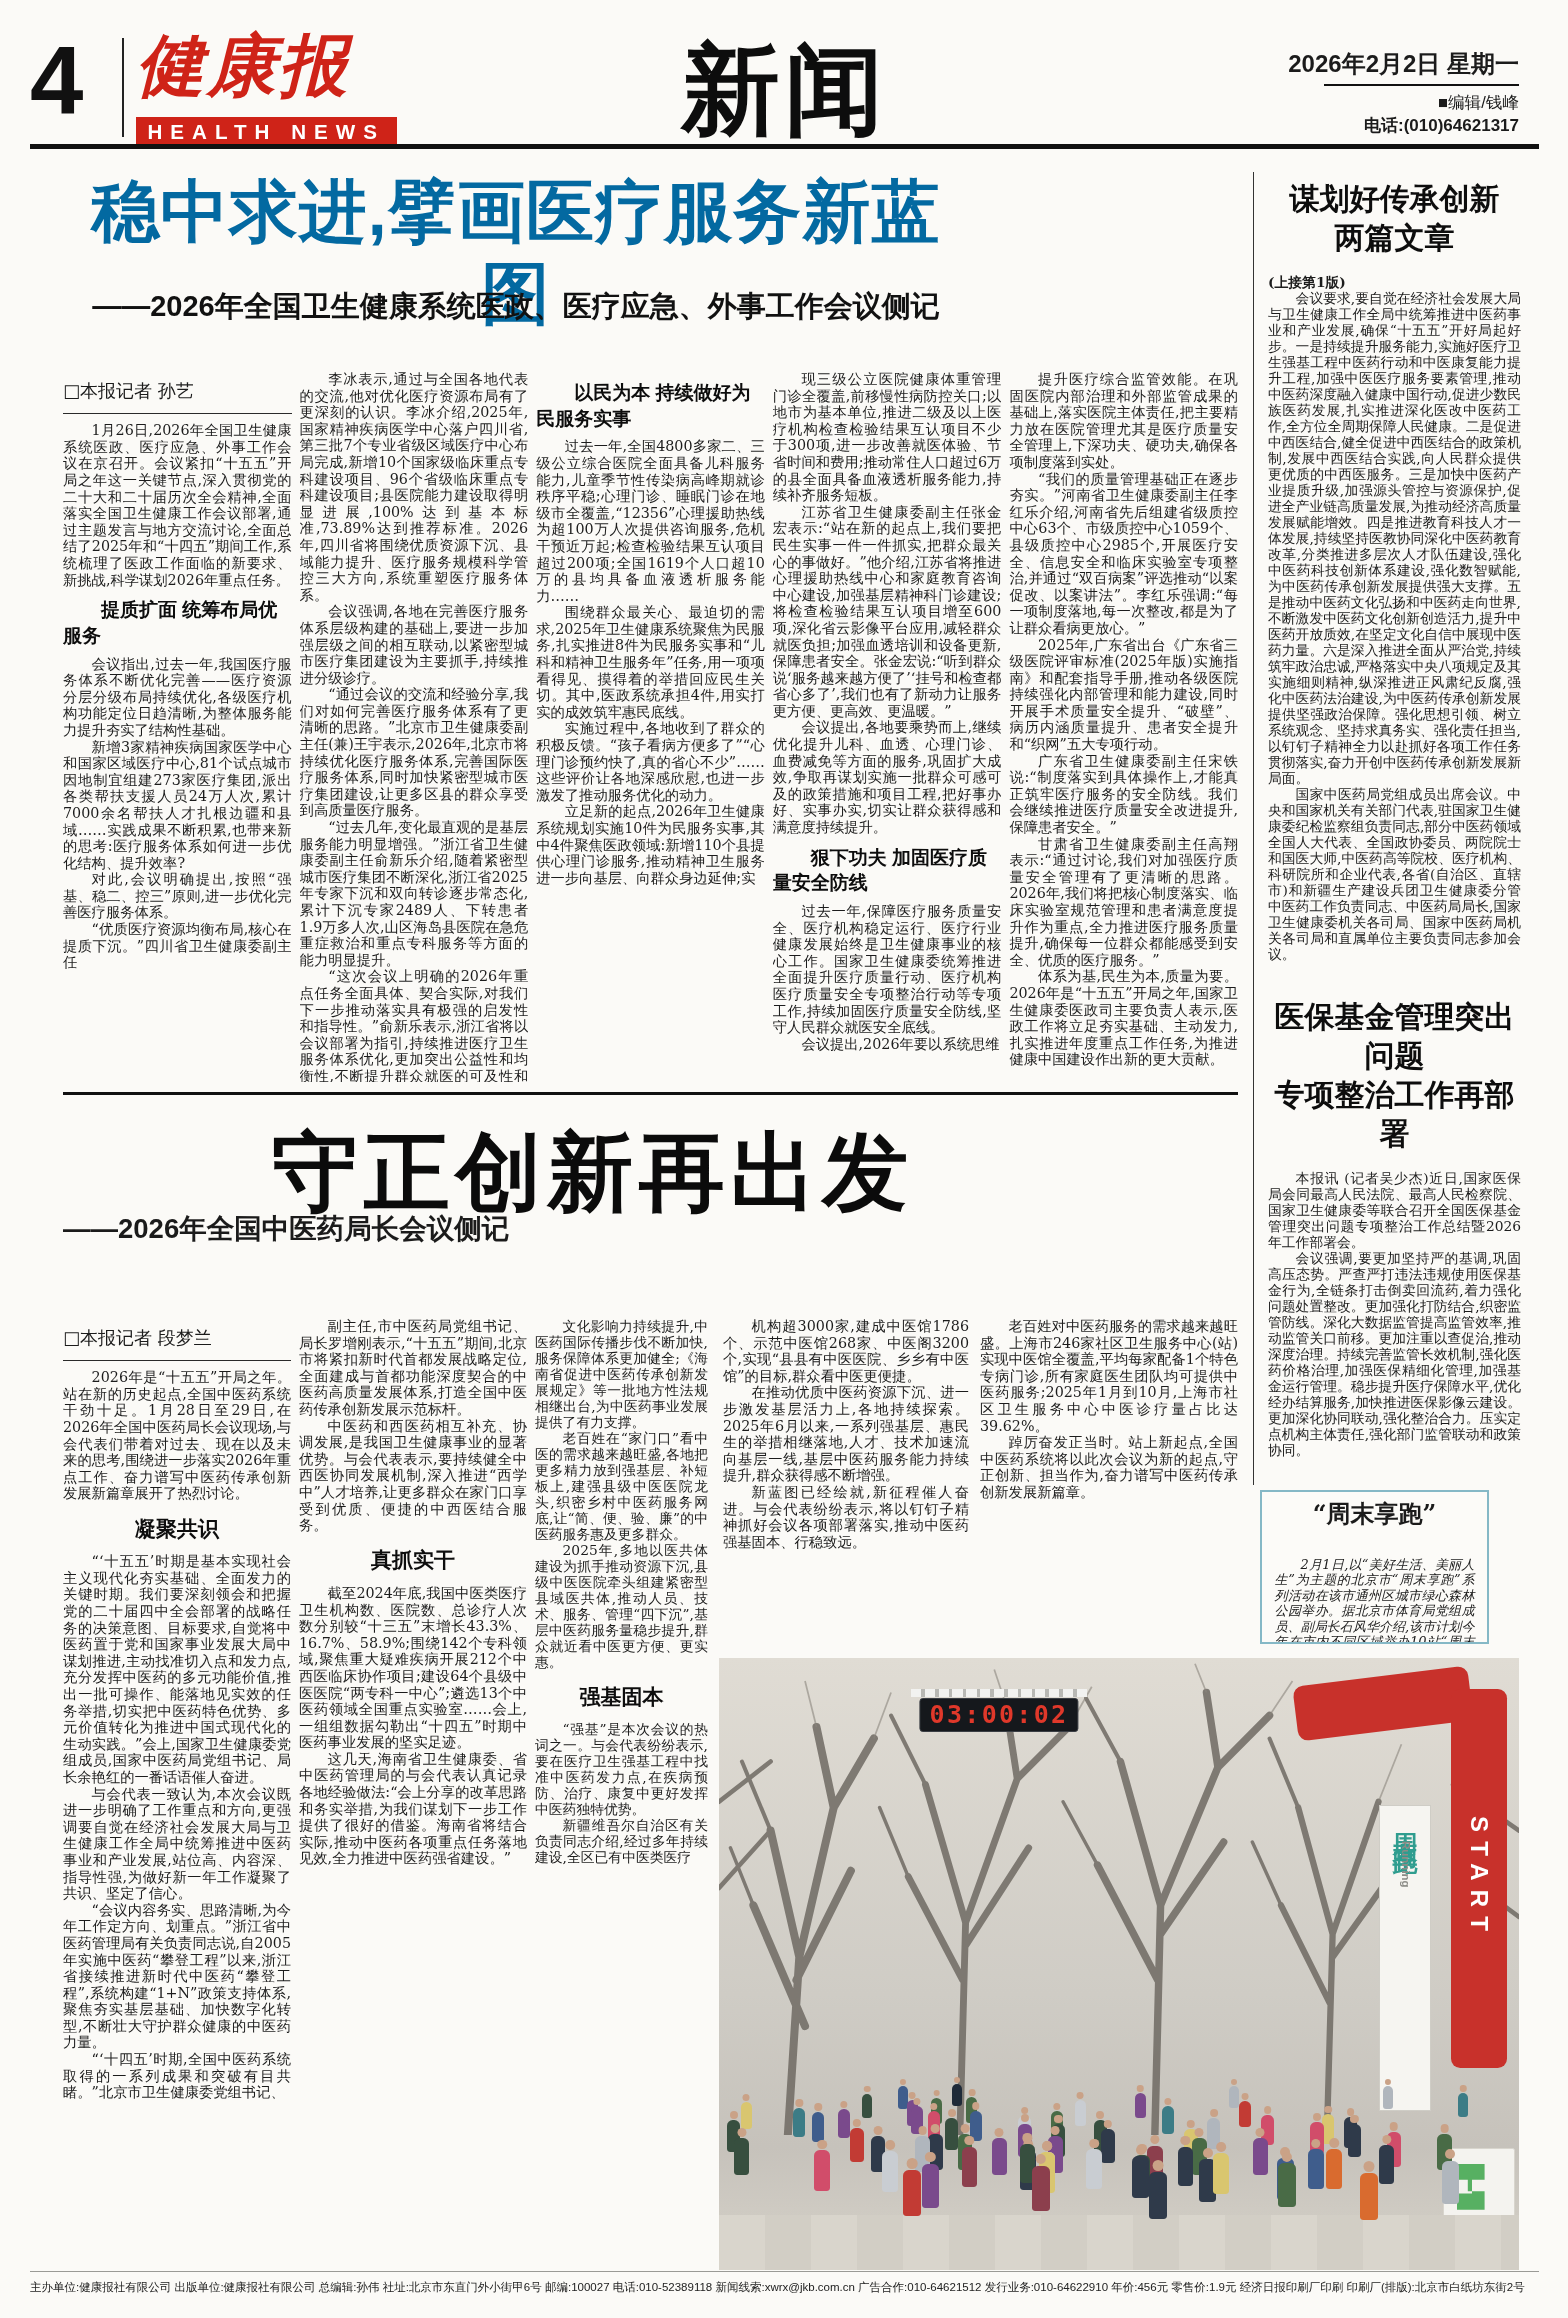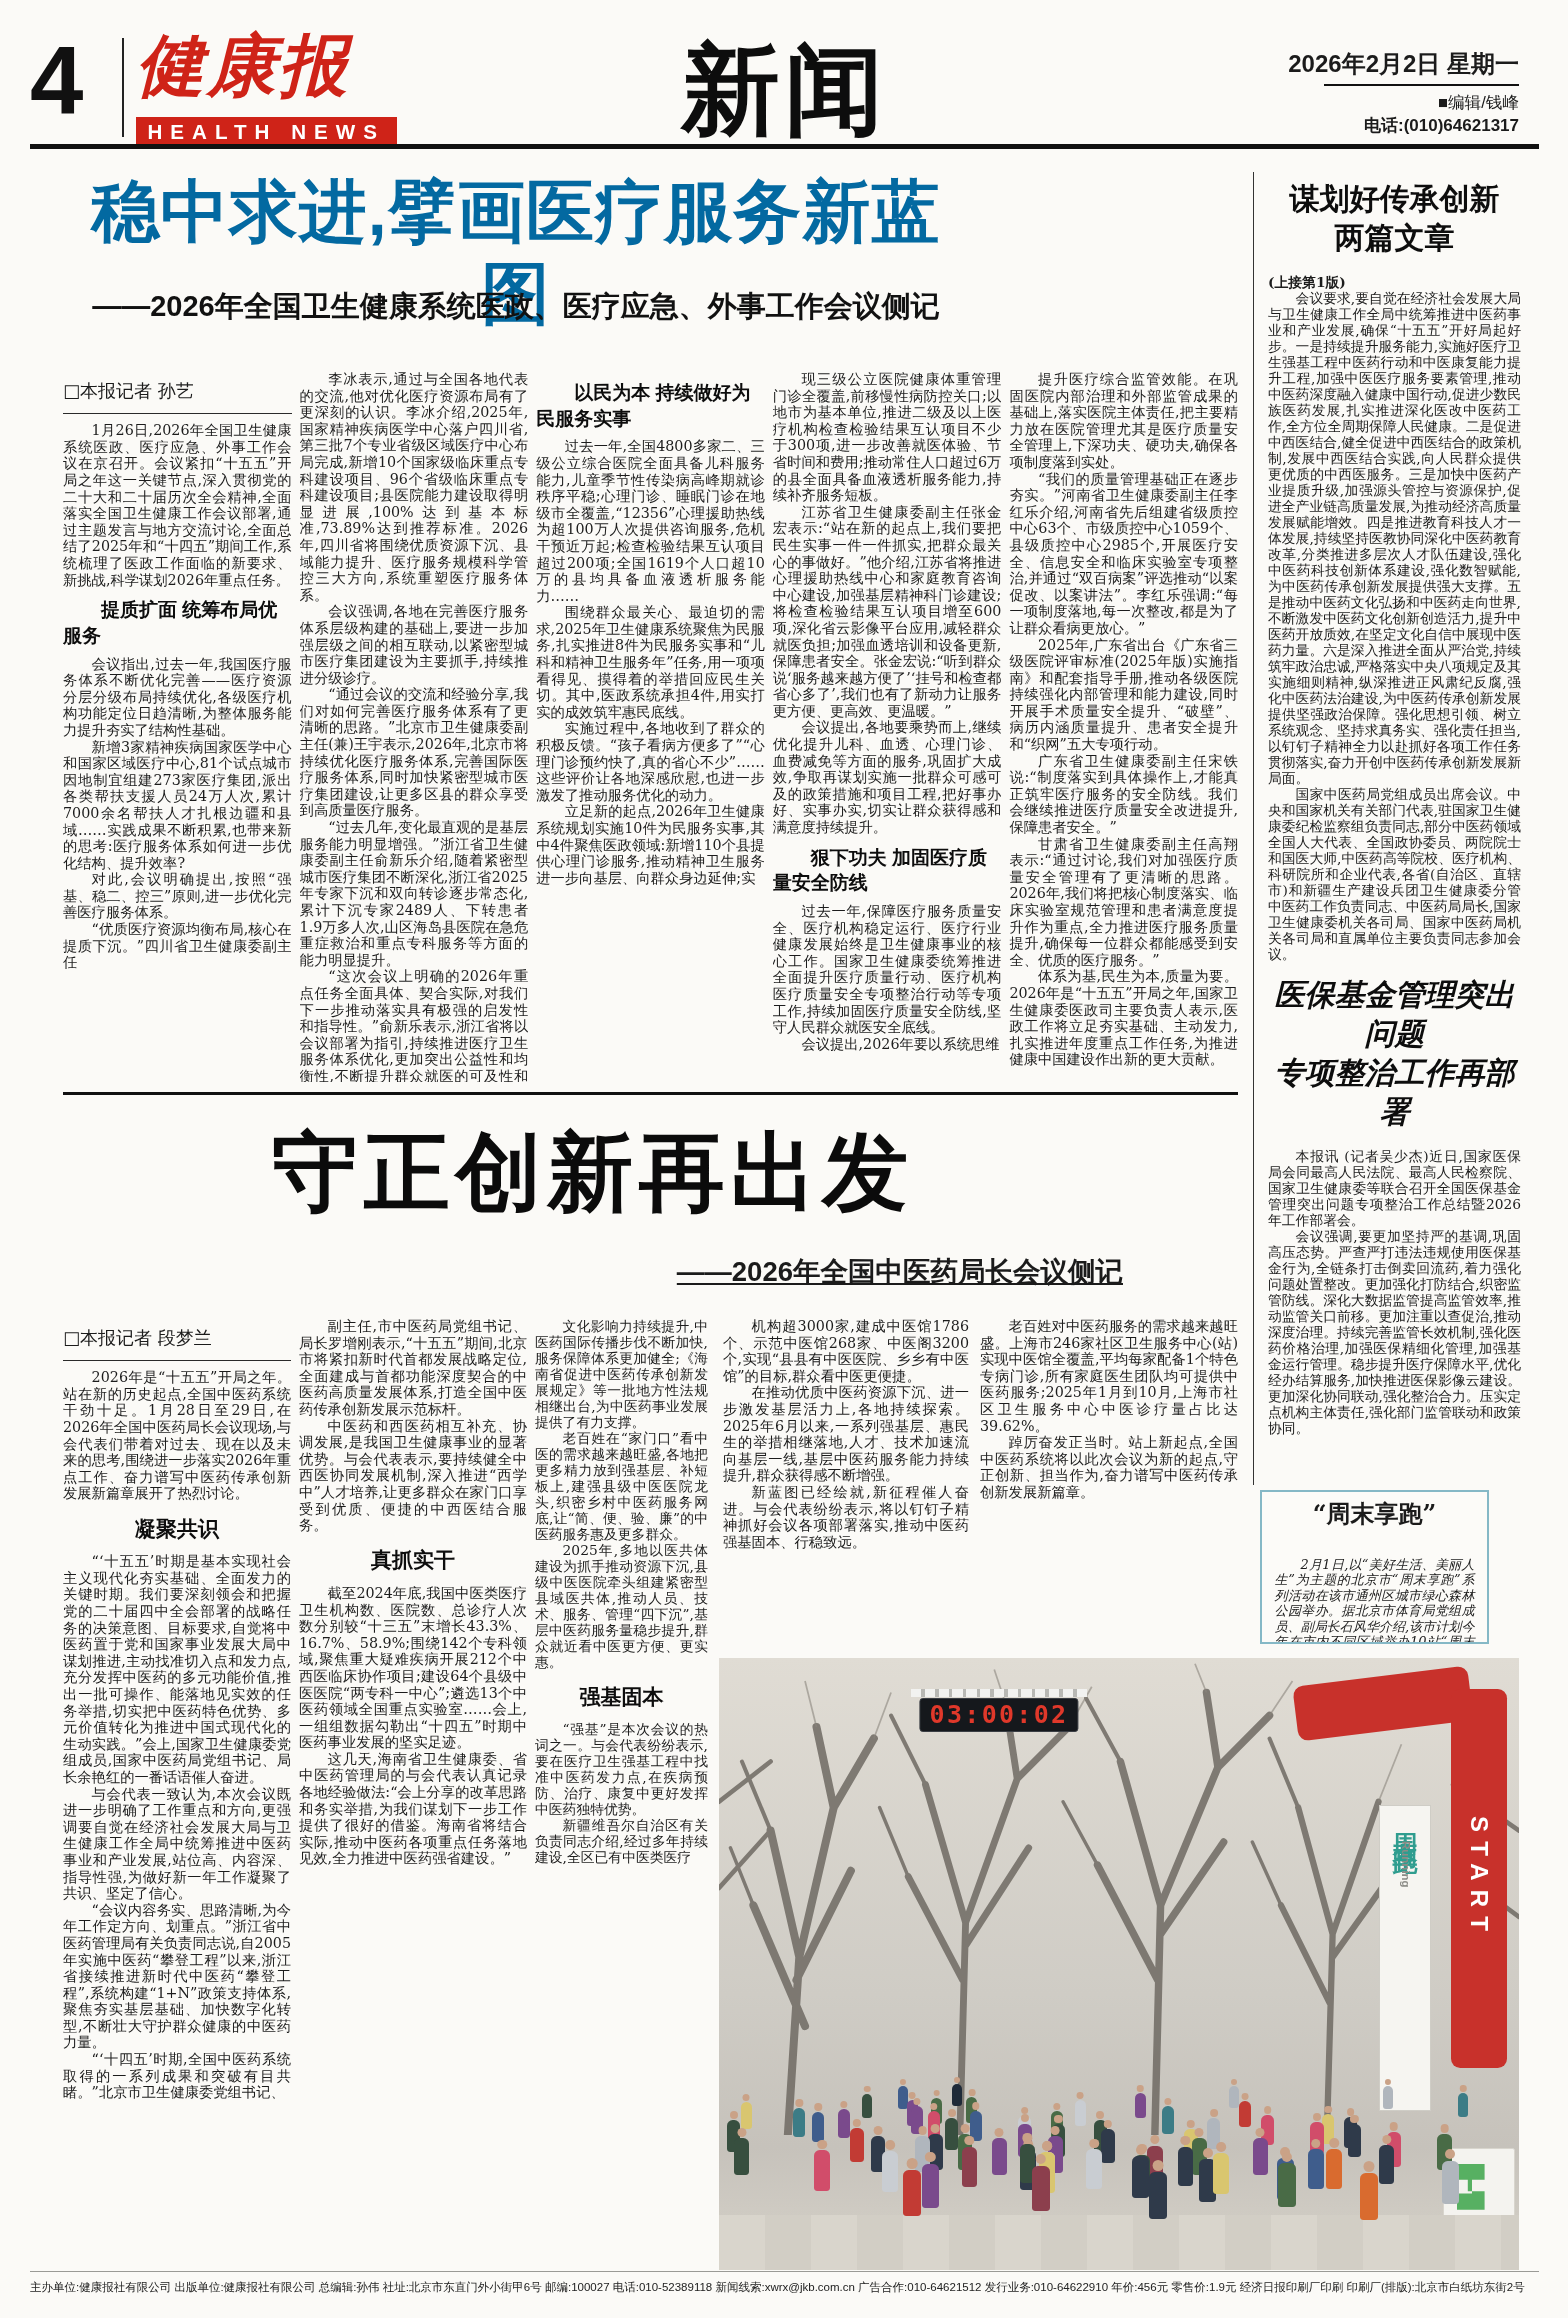--- a/index.html
+++ b/index.html
@@ -35,35 +35,35 @@
   
   p[data-name="paragraph"] { font-size:14.3px; line-height:16.6px; text-align:justify; text-indent:2em; color:#1c1c1c; }
   p.note { font-weight:700; text-indent:0; }
   .byline { font-size:18px; line-height:1.2; padding:9.2px 0 11.5px; margin-bottom:8px; border-bottom:1.7px solid #2a2a2a; }
   h3.sub { font:700 19px/1.35 "Liberation Sans",sans-serif; margin:9.2px 0 6.9px; text-indent:2em; color:#0d0d0d; }
   h3.sub.center { text-align:center; text-indent:0; margin:12.6px 0 10.3px; font-size:21px; }
   
   .articles-separator { position:absolute; left:63px; top:1092px; width:1175px; height:3.4px; background:#111; }
   .a2-head { position:absolute; left:63px; top:1123px; width:1060px; text-align:center;
     font:900 86px/1.15 "Liberation Sans",sans-serif; letter-spacing:5.7px; color:#0b0b0b; }
-  .a2-sub { position:absolute; left:63px; top:1255px; width:1060px; text-align:right;
-    font:700 27.5px/1.2 "Liberation Sans",sans-serif;text-decoration:underline; }
+  .a2-sub { position:absolute; left:63px; top:1212px; width:1060px; text-align:left;
+    font:700 27.5px/1.2 "Liberation Sans",sans-serif; }
   .a2col { position:absolute; top:1318px; overflow:hidden; }
   #a2c1 { left:63px;  width:228px; height:956px; }
   #a2c2 { left:299px;  width:228px; height:956px; }
   #a2c3 { left:535px;  width:173px; height:956px; }
   #a2c3 p[data-name="paragraph"] { font-size:13.8px; line-height:16px; }
   #a2c4 { left:723px; width:246px; height:324px; }
   #a2c5 { left:980px; width:258px; height:324px; }
   
   .side-vrule { position:absolute; left:1253px; top:172px; width:1.1px; height:1313px; background:#333; }
   .sidebar { position:absolute; left:1268px; top:179px; width:253px; height:1301px; overflow:hidden; }
   .side-title { text-align:center; font:700 30px/1.3 "Liberation Sans",sans-serif; color:#0d0d0d; margin-bottom:17px; }
   .sidebar p[data-name="paragraph"] { font-size:13.8px; line-height:16px; }
-  .side-title.second { margin-top:13px;font-style:italic; }
+  .side-title.second { margin-top:35px; }
   
   .runbox { position:absolute; left:1260px; top:1490px; width:229px; height:154px;
     border:2.3px solid #85b8c6; background:#fcfbf8; padding:8px 12.6px; overflow:hidden; }
   .runbox h3 { text-align:center; font:700 24px/1.2 "DejaVu Serif",serif; margin-bottom:6.9px; }
   .runbox p.body { font-size:13px; line-height:15.5px; text-indent:2em; text-align:justify; font-style:italic;margin-top:28px; }
   
   .photo { position:absolute; left:719px; top:1658px; width:800px; height:612px; overflow:hidden;
     background:linear-gradient(#e0dcd4,#cfccc5 55%,#c6c2bb 80%,#d6d2c9); }
   .photo svg.trees { position:absolute; left:0; top:0; width:100%; height:78%; }
   .photo .crowd { position:absolute; left:0; bottom:8%; width:100%; height:36%; }

